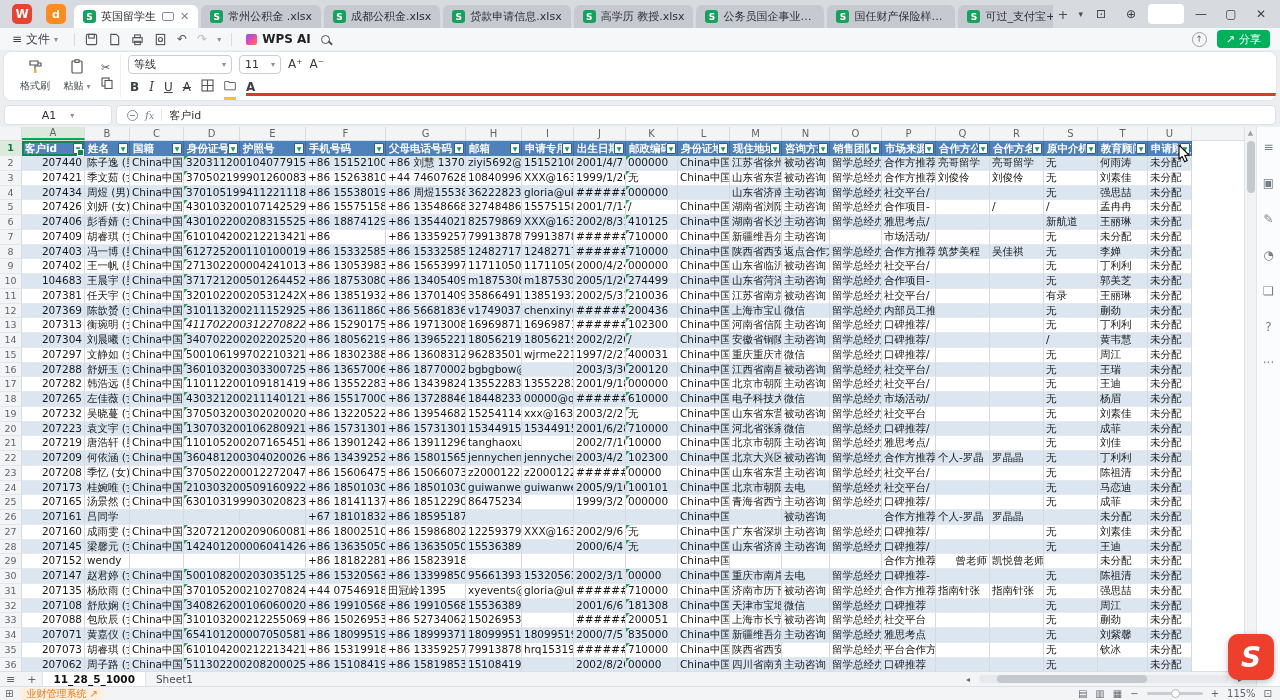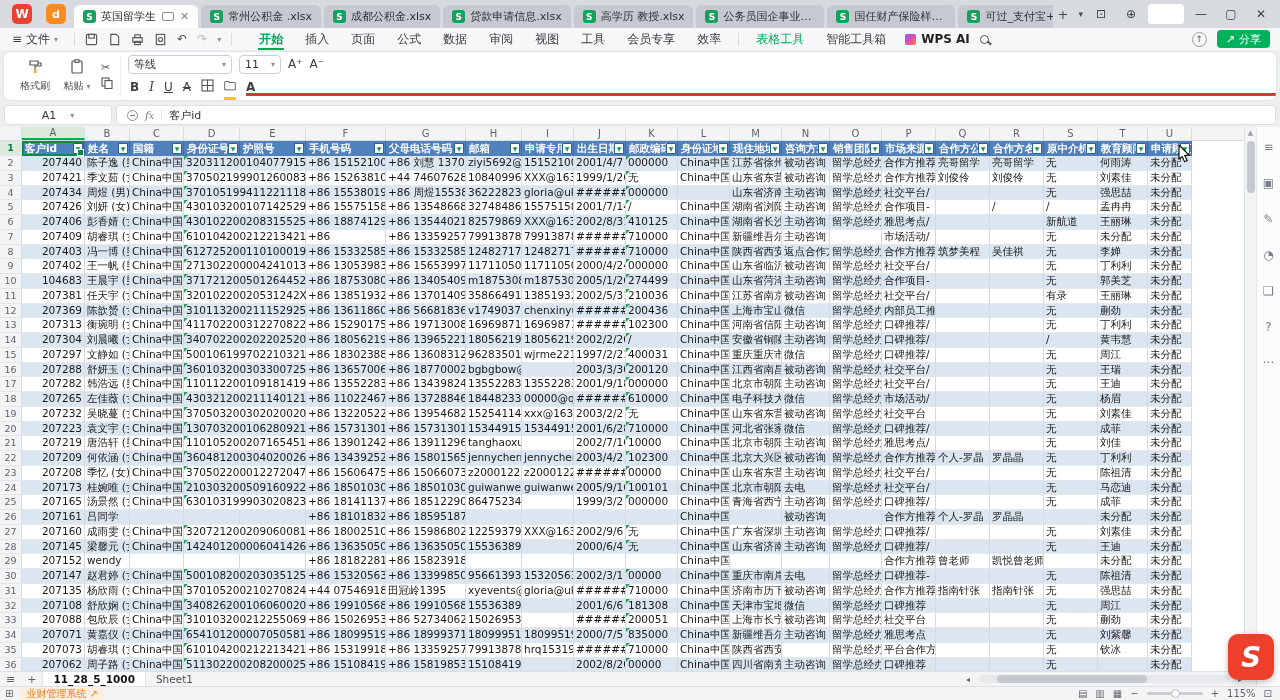--- a/index.html
+++ b/index.html
@@ -192,35 +192,20 @@
         <svg width="13" height="13" viewBox="0 0 14 14">
           <rect x="2.5" y="1.5" width="9" height="11" fill="none" stroke="#555" stroke-width="1.2"></rect>
           <circle cx="7" cy="7" r="2.2" fill="none" stroke="#555" stroke-width="1.2"></circle>
         </svg>
       </span>
     <span style="color:#555">↶</span>
     <span style="color:#b9bec4">↷</span>
     <span class="dv">▾</span>
   </div>
   <div class="vsep"></div>
-  <div class="mtabs">
-      <span class="mtab active">开始</span>
-      <span class="mtab">插入</span>
-      <span class="mtab">页面</span>
-      <span class="mtab">公式</span>
-      <span class="mtab">数据</span>
-      <span class="mtab">审阅</span>
-      <span class="mtab">视图</span>
-      <span class="mtab">工具</span>
-      <span class="mtab">会员专享</span>
-      <span class="mtab">效率</span>
-      <span class="vsep"></span>
-      <span class="mtab tool">表格工具</span>
-      <span class="mtab">智能工具箱</span>
-    </div>
   <div class="ai">
     <span class="aidot"></span>
     <span>WPS AI</span>
   </div>
   <span class="loupe"></span>
   <div id="mright">
     <div class="upl">↑</div>
     <div class="share">
       <span>↗</span>
       <span>分享</span>
@@ -612,21 +597,21 @@
         <div class="c" style="width: 54px;"><span class="sv"></span></div>
         <div class="c" style="width: 54px;"><span class="sv">无</span></div>
         <div class="c" style="width: 50px;"><span class="sv">蒯劲</span></div>
         <div class="c" style="width: 44px;"><span class="sv">未分配</span></div>
       </div>
       <div class="r">
         <div class="rn">13</div>
         <div class="c ra" style="width: 63px;"><span class="sv">207313</span></div>
         <div class="c" style="width: 45px;"><span class="sv">衡琬明 (女</span></div>
         <div class="c" style="width: 54px;"><span class="sv">China中国</span></div>
-        <div class="c tri spill" style="width: 56px;"><span class="sv">411702200312270822</span></div>
+        <div class="c tri spill" style="width: 56px; font-style: italic;"><span class="sv">411702200312270822</span></div>
         <div class="c" style="width: 66px;"><span class="sv"></span></div>
         <div class="c" style="width: 80px;"><span class="sv">+86 15290175</span></div>
         <div class="c" style="width: 80px;"><span class="sv">+86 1971300890</span></div>
         <div class="c" style="width: 56px;"><span class="sv">169698712</span></div>
         <div class="c" style="width: 52px;"><span class="sv">169698712</span></div>
         <div class="c ra" style="width: 52px;"><span class="sv">########</span></div>
         <div class="c tri" style="width: 52px;"><span class="sv">102300</span></div>
         <div class="c" style="width: 52px;"><span class="sv">China中国</span></div>
         <div class="c" style="width: 52px;"><span class="sv">河南省信阳</span></div>
         <div class="c" style="width: 48px;"><span class="sv">主动咨询</span></div>
@@ -734,21 +719,21 @@
         <div class="c" style="width: 50px;"><span class="sv">王迪</span></div>
         <div class="c" style="width: 44px;"><span class="sv">未分配</span></div>
       </div>
       <div class="r band">
         <div class="rn">18</div>
         <div class="c ra" style="width: 63px;"><span class="sv">207265</span></div>
         <div class="c" style="width: 45px;"><span class="sv">左佳薇 (女</span></div>
         <div class="c" style="width: 54px;"><span class="sv">China中国</span></div>
         <div class="c tri spill" style="width: 56px;"><span class="sv">430321200211140121</span></div>
         <div class="c" style="width: 66px;"><span class="sv"></span></div>
-        <div class="c" style="width: 80px;"><span class="sv">+86 11022467</span></div>
+        <div class="c" style="width: 80px;"><span class="sv">+86 15517000</span></div>
         <div class="c" style="width: 80px;"><span class="sv">+86 1372884680</span></div>
         <div class="c" style="width: 56px;"><span class="sv">18448233</span></div>
         <div class="c" style="width: 52px;"><span class="sv">00000@qq</span></div>
         <div class="c ra" style="width: 52px;"><span class="sv">########</span></div>
         <div class="c tri" style="width: 52px;"><span class="sv">610000</span></div>
         <div class="c" style="width: 52px;"><span class="sv">China中国</span></div>
         <div class="c" style="width: 52px;"><span class="sv">电子科技大</span></div>
         <div class="c" style="width: 48px;"><span class="sv">微信</span></div>
         <div class="c" style="width: 52px;"><span class="sv">留学总经办</span></div>
         <div class="c" style="width: 54px;"><span class="sv">市场活动/</span></div>
@@ -926,21 +911,21 @@
         <div class="c" style="width: 50px;"><span class="sv">成菲</span></div>
         <div class="c" style="width: 44px;"><span class="sv">未分配</span></div>
       </div>
       <div class="r band">
         <div class="rn">26</div>
         <div class="c ra" style="width: 63px;"><span class="sv">207161</span></div>
         <div class="c" style="width: 45px;"><span class="sv">吕同学</span></div>
         <div class="c" style="width: 54px;"><span class="sv"></span></div>
         <div class="c" style="width: 56px;"><span class="sv"></span></div>
         <div class="c" style="width: 66px;"><span class="sv"></span></div>
-        <div class="c" style="width: 80px;"><span class="sv">+86 18101832</span></div>
+        <div class="c" style="width: 80px;"><span class="sv">+67 18101832</span></div>
         <div class="c" style="width: 80px;"><span class="sv">+86 1859518772</span></div>
         <div class="c" style="width: 56px;"><span class="sv"></span></div>
         <div class="c" style="width: 52px;"><span class="sv"></span></div>
         <div class="c ra" style="width: 52px;"><span class="sv"></span></div>
         <div class="c" style="width: 52px;"><span class="sv"></span></div>
         <div class="c" style="width: 52px;"><span class="sv">China中国</span></div>
         <div class="c" style="width: 52px;"><span class="sv"></span></div>
         <div class="c" style="width: 48px;"><span class="sv">被动咨询</span></div>
         <div class="c" style="width: 52px;"><span class="sv"></span></div>
         <div class="c" style="width: 54px;"><span class="sv">合作方推荐</span></div>
@@ -1009,21 +994,21 @@
         <div class="c" style="width: 80px;"><span class="sv">+86 1582391866</span></div>
         <div class="c" style="width: 56px;"><span class="sv"></span></div>
         <div class="c" style="width: 52px;"><span class="sv"></span></div>
         <div class="c ra" style="width: 52px;"><span class="sv"></span></div>
         <div class="c" style="width: 52px;"><span class="sv"></span></div>
         <div class="c" style="width: 52px;"><span class="sv">China中国</span></div>
         <div class="c" style="width: 52px;"><span class="sv"></span></div>
         <div class="c" style="width: 48px;"><span class="sv"></span></div>
         <div class="c" style="width: 52px;"><span class="sv"></span></div>
         <div class="c" style="width: 54px;"><span class="sv">合作方推荐</span></div>
-        <div class="c" style="width: 54px;"><span class="sv">曾老师</span></div>
+        <div class="c" style="width: 54px; text-align: right;"><span class="sv">曾老师</span></div>
         <div class="c" style="width: 54px;"><span class="sv">凯悦曾老师</span></div>
         <div class="c" style="width: 54px;"><span class="sv"></span></div>
         <div class="c" style="width: 50px;"><span class="sv">未分配</span></div>
         <div class="c" style="width: 44px;"><span class="sv">未分配</span></div>
       </div>
       <div class="r band">
         <div class="rn">30</div>
         <div class="c ra" style="width: 63px;"><span class="sv">207147</span></div>
         <div class="c" style="width: 45px;"><span class="sv">赵君婷 (女</span></div>
         <div class="c" style="width: 54px;"><span class="sv">China中国</span></div>

